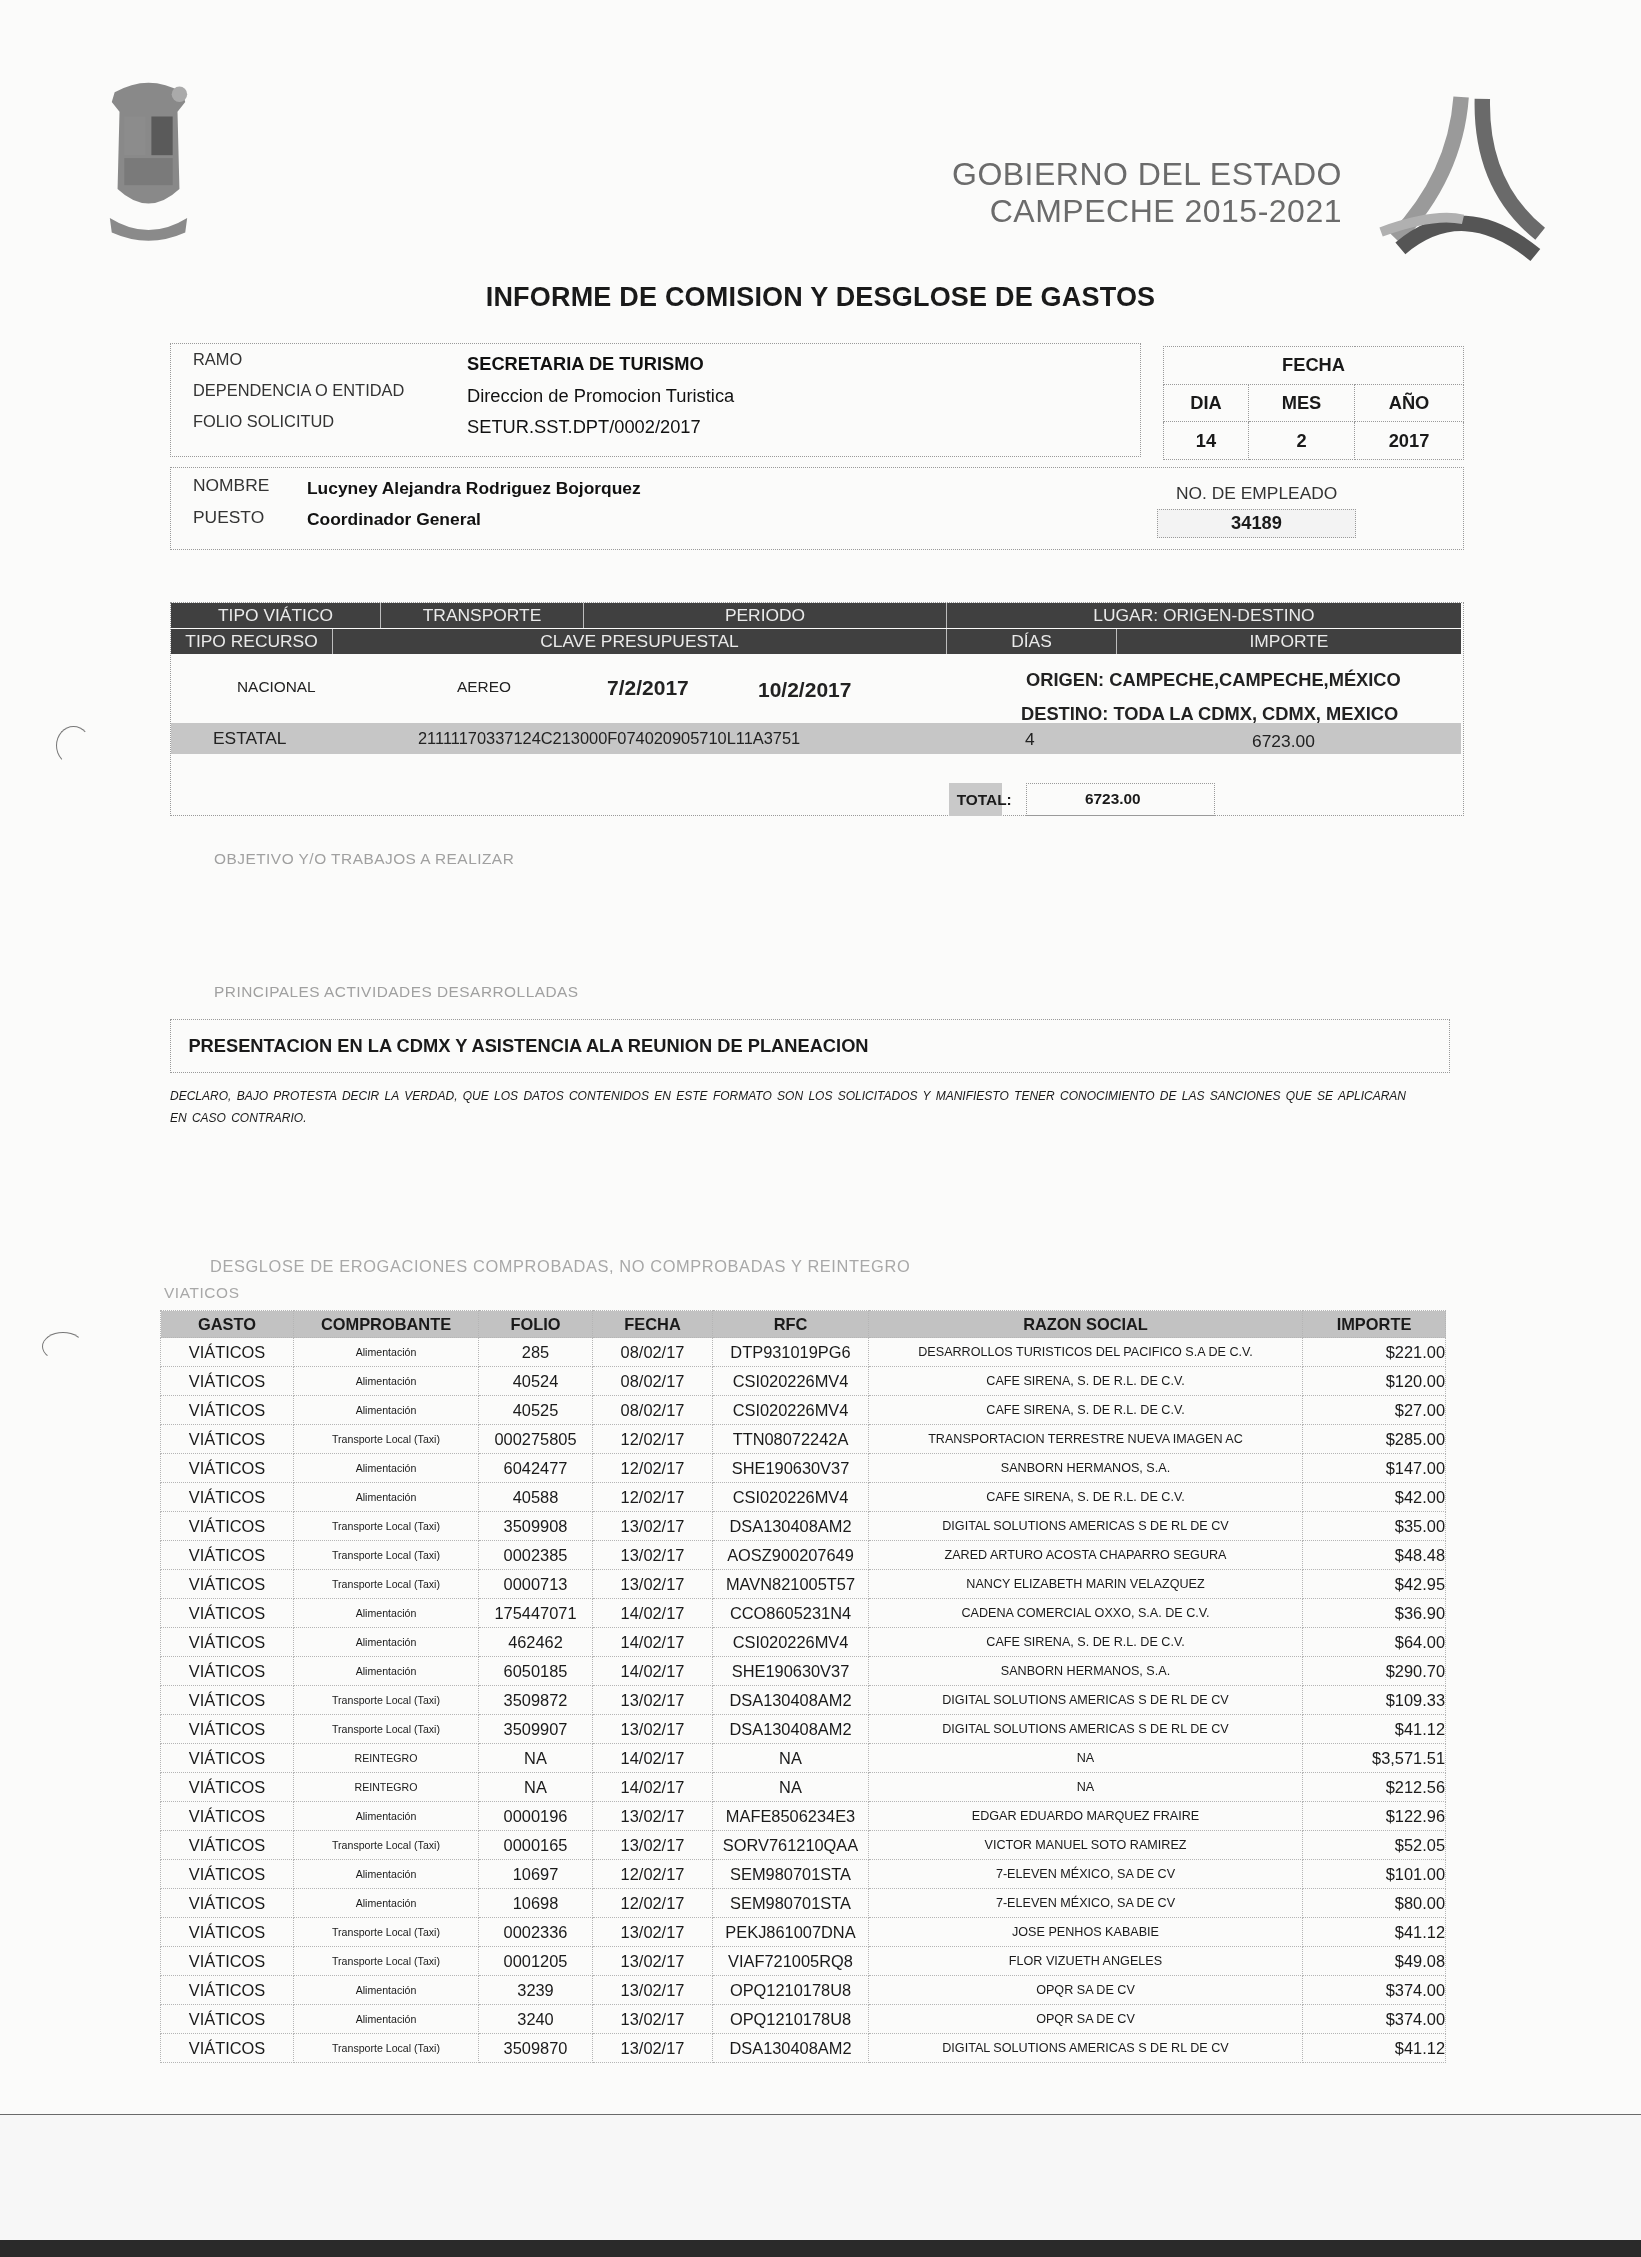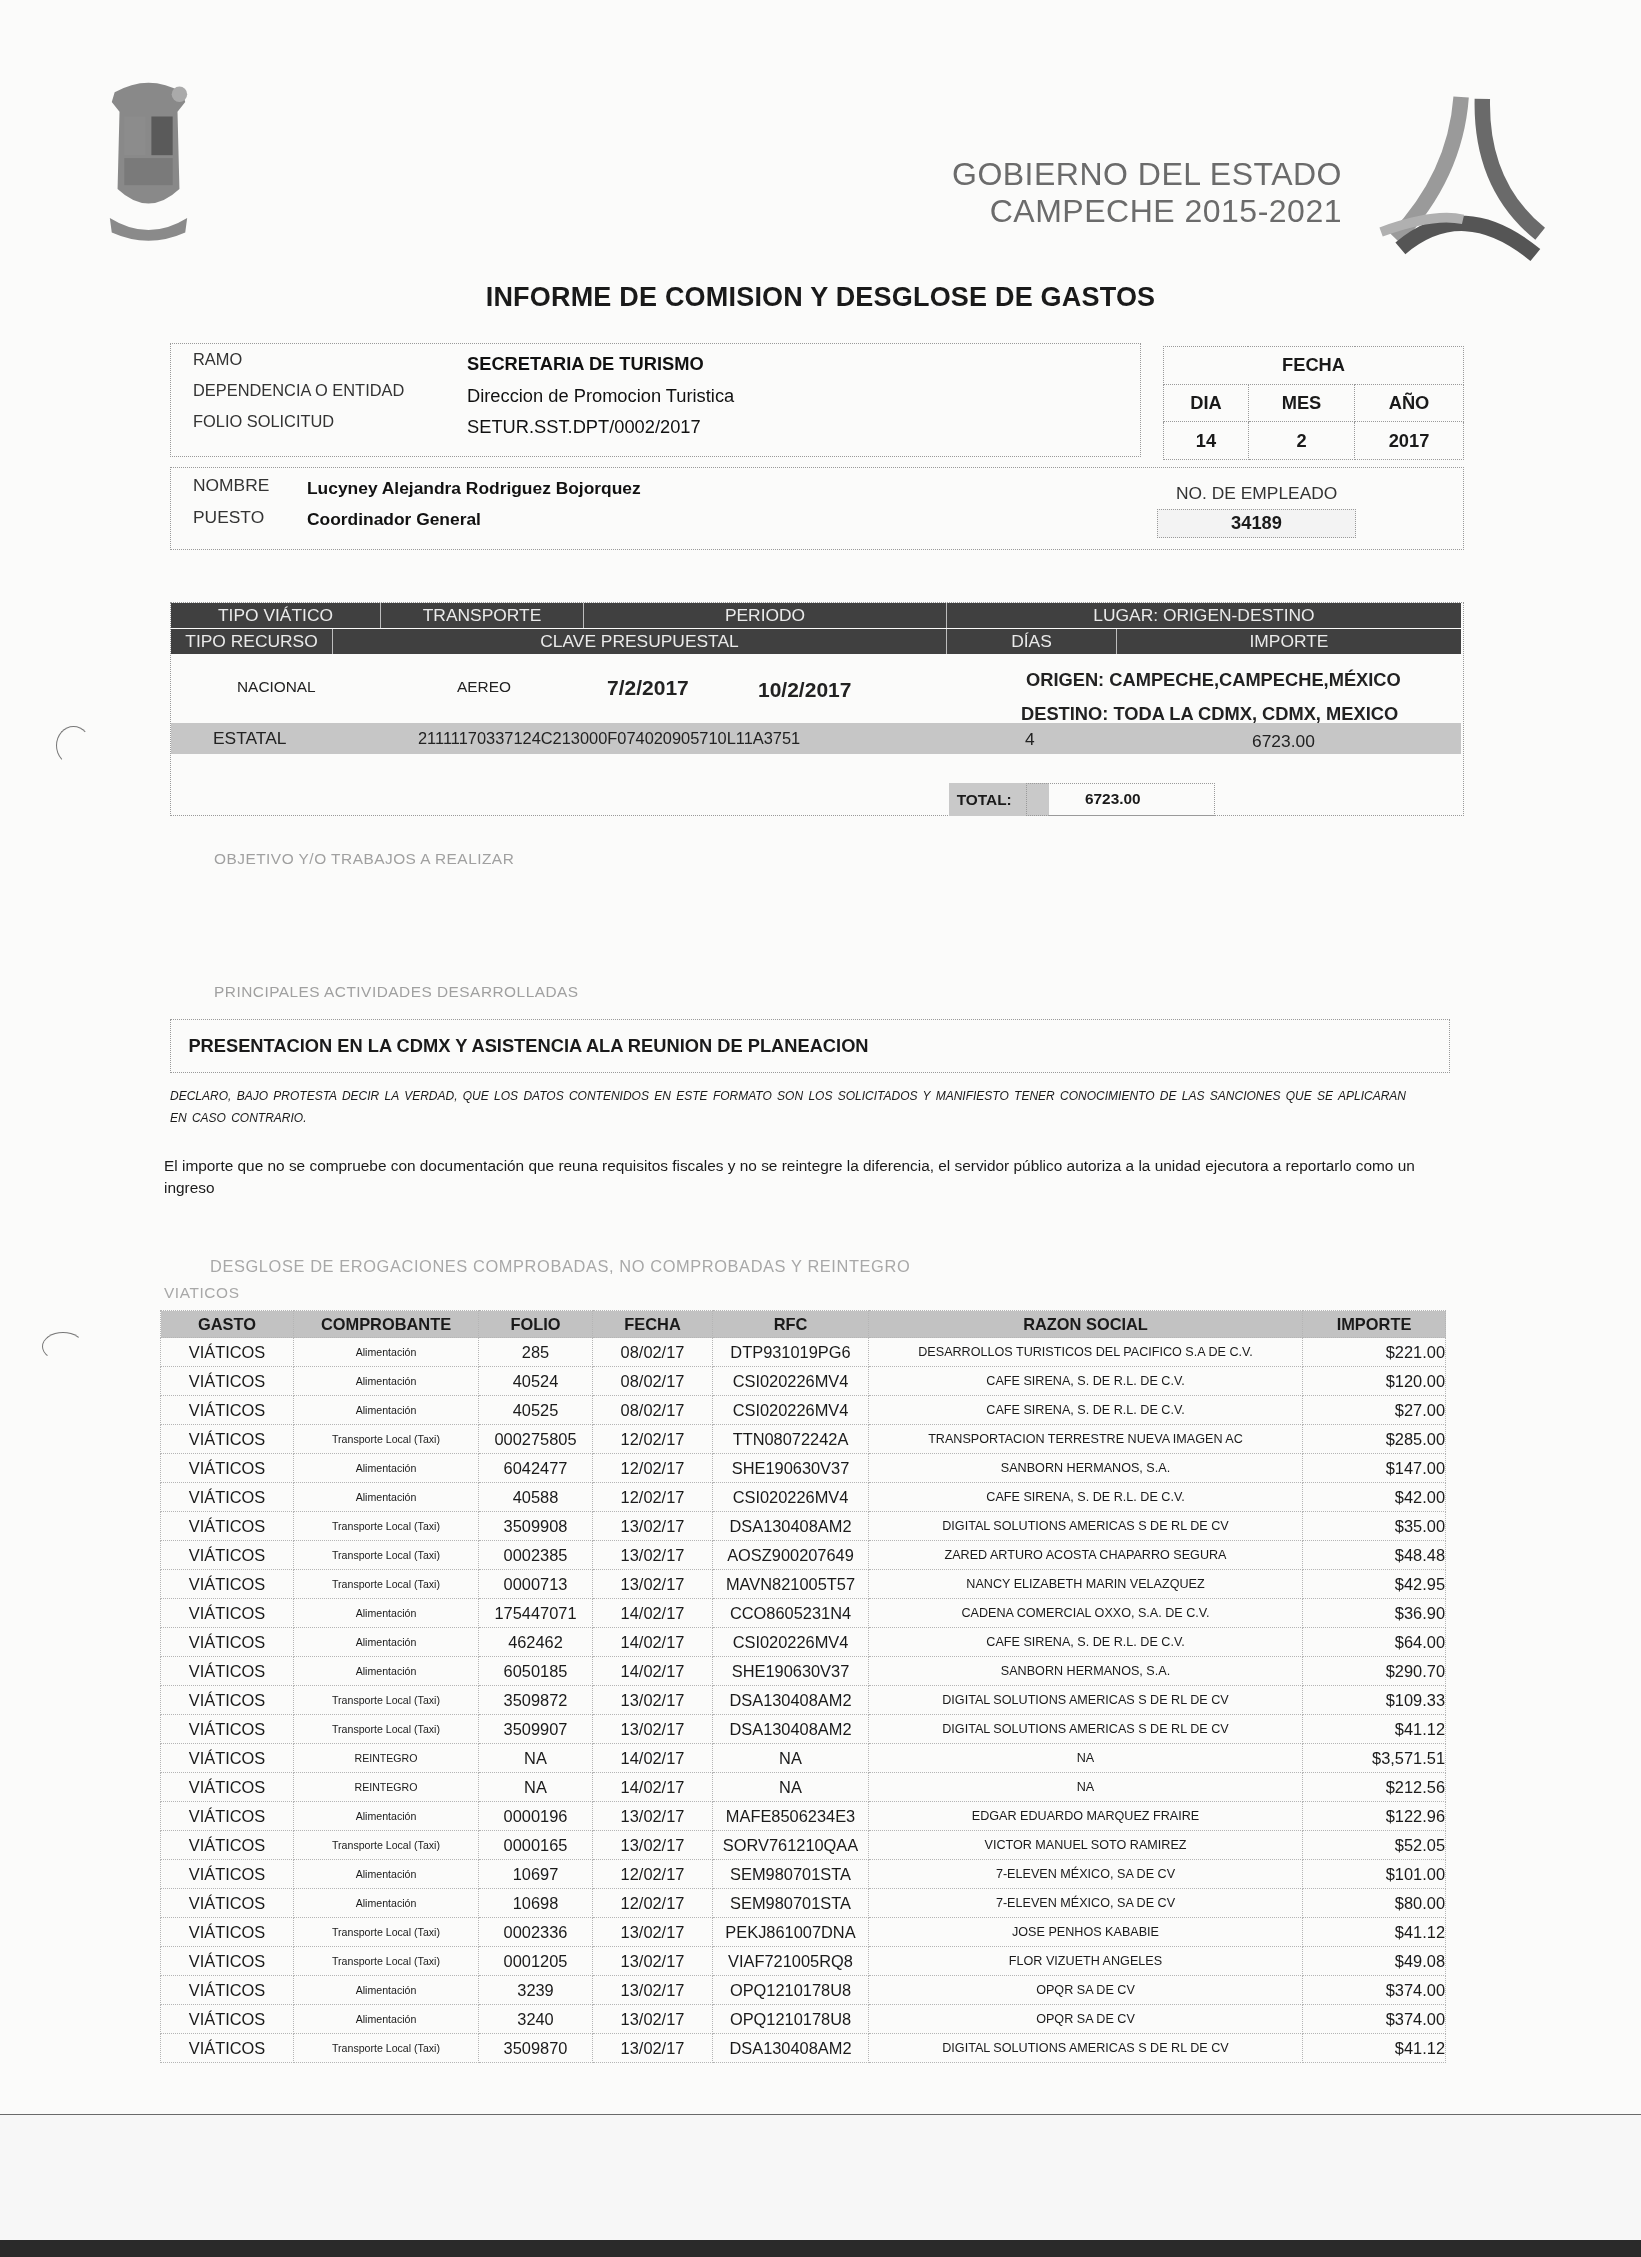--- a/index.html
+++ b/index.html
@@ -27,21 +27,21 @@
   .fecha-box td { border: 1.9px dotted #9a9a9a; text-align: center; font-weight: bold; font-size: 18.3px; }
 
   .emp-val { position: absolute; left: 1157px; top: 509px; width: 199px; height: 29px; border: 1.9px dotted #9a9a9a; text-align: center; font-size: 18.3px; font-weight: bold; line-height: 25px; background: #f3f3f3; }
 
   
   .viat { position: absolute; left: 170px; top: 602px; width: 1294px; height: 214px; border: 1.9px dotted #9a9a9a; }
   .hdr-row { position: absolute; left: 0; height: 25px; background: #404040; color: #eaeaea; font-size: 17.4px; line-height: 25px; }
   .hdr-cell { position: absolute; top: 0; height: 25px; text-align: center; border-right: 1.9px solid #bdbdbd; }
   .row-grey { position: absolute; left: 0; width: 1290px; top: 120px; height: 31px; background: #c6c6c6; }
   .vtxt { position: absolute; font-size: 17.4px; color: #222; }
-  .total-lbl { position: absolute; left: 778px; top: 180px; width: 100px; height: 33px; background: #c9c9c9; font-weight: bold; font-size: 15.4px; line-height: 33px; padding-left: 7.7px; }
+  .total-lbl { position: absolute; left: 778px; top: 180px; width: 53px; height: 33px; background: #c9c9c9; font-weight: bold; font-size: 15.4px; line-height: 33px; padding-left: 7.7px; }
   .total-val { position: absolute; left: 855px; top: 180px; width: 189px; height: 33px; border: 1.9px dotted #9a9a9a; font-weight: bold; font-size: 15.4px; line-height: 29px; padding-left: 58px; }
 
   .section-lbl { position: absolute; color: #a0a0a0; font-size: 15.4px; letter-spacing: 0.5px; }
   .text-box { position: absolute; border: 1.9px dotted #9a9a9a; font-weight: bold; font-size: 18.3px; padding-left: 17.4px; display: flex; align-items: center; }
 
   .declaro { position: absolute; left: 170px; top: 1085px; width: 1236px; font-size: 12px; line-height: 22px; text-align: justify; text-align-last: left; word-spacing: 1.9px; font-style: italic; }
   .nota { position: absolute; left: 164px; top: 1155px; width: 1255px; font-size: 15.4px; line-height: 22px; }
 
   
   .desg-title { position: absolute; left: 210px; top: 1257px; color: #a8a8a8; font-size: 16.4px; letter-spacing: 0.6px; }
@@ -152,21 +152,20 @@
   </div>
 
   <span class="section-lbl" style="left:214px; top:850px;">OBJETIVO Y/O TRABAJOS A REALIZAR</span>
 
   <span class="section-lbl" style="left:214px; top:983px;">PRINCIPALES ACTIVIDADES DESARROLLADAS</span>
   <div class="text-box" style="left:170px; top:1019px; width:1280px; height:54px;">
     <span>PRESENTACION EN LA CDMX Y ASISTENCIA ALA REUNION DE PLANEACION</span>
   </div>
 
   <p class="declaro">DECLARO, BAJO PROTESTA DECIR LA VERDAD, QUE LOS DATOS CONTENIDOS  EN  ESTE  FORMATO SON LOS SOLICITADOS  Y  MANIFIESTO TENER CONOCIMIENTO DE LAS SANCIONES QUE SE APLICARAN EN CASO CONTRARIO.</p>
-  <p class="nota">El importe que no se compruebe con documentación que reuna requisitos fiscales y   no   se reintegre   la  diferencia, el  servidor  público autoriza a la unidad ejecutora a reportarlo como un ingreso</p>
 
   <div class="desg-title">DESGLOSE DE EROGACIONES COMPROBADAS, NO COMPROBADAS Y REINTEGRO</div>
   <div class="desg-sub">VIATICOS</div>
 
   <table class="desg">
     <colgroup>
       <col style="width:133px">
         <col style="width:185px">
         <col style="width:114px">
       <col style="width:120px">

